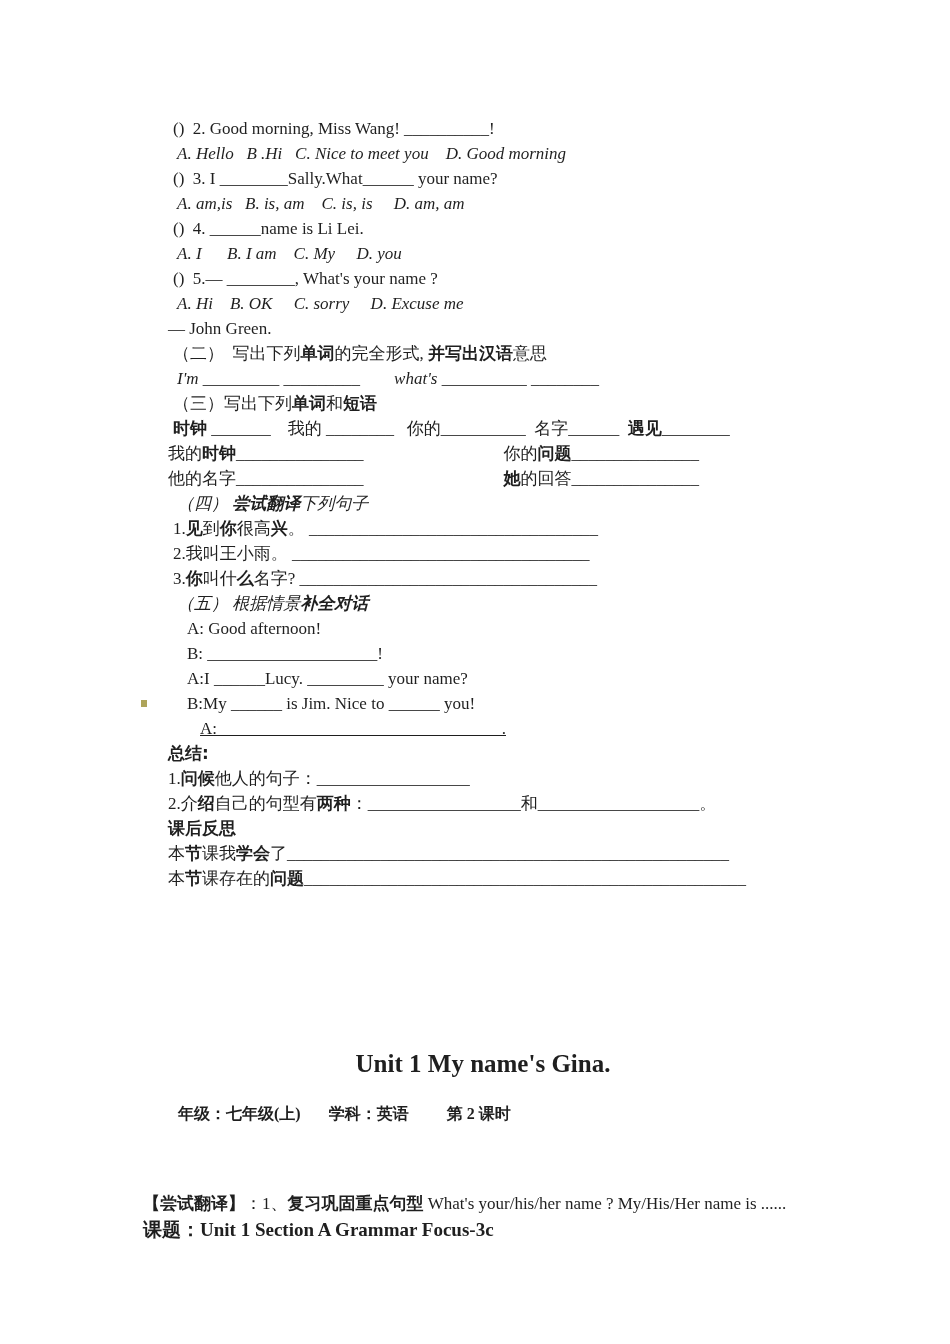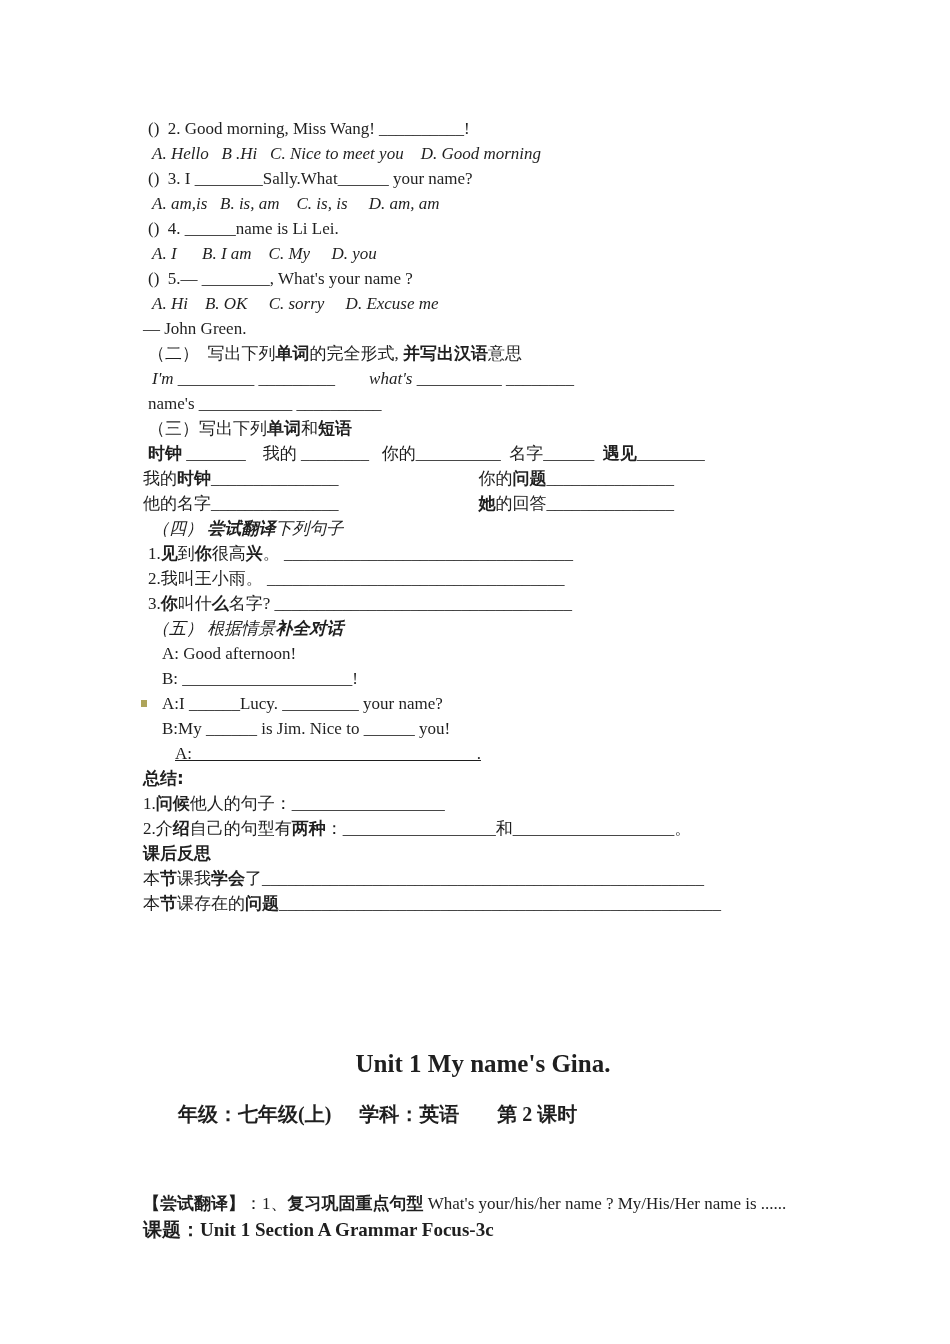--- a/index.html
+++ b/index.html
@@ -2,53 +2,52 @@
 <html><head>
 <meta charset="utf-8">
 <style>
   html,body{margin:0;padding:0;}
   body{
     width:950px;height:1344px;position:relative;overflow:hidden;
     background:#ffffff;color:#1f1f1f;
     font-family:"Liberation Serif","DejaVu Serif",serif;
   }
   .sheet{position:absolute;left:143px;top:116px;width:800px;}
-  .line{font-size:17px;line-height:25px;white-space:pre;}
+  .line{font-size:17px;line-height:25px;white-space:pre;margin-left:25px;}
   .ind1{padding-left:5px;}
   .ind2{padding-left:9px;font-style:italic;}
   .ind3{padding-left:19px;}
   .ind4{padding-left:32px;text-decoration:underline;}
   .b{font-weight:bold;font-family:"DejaVu Sans","Liberation Sans",sans-serif;}
   .sb{font-weight:bold;font-family:"Liberation Serif","DejaVu Serif",serif;}
   .gap{display:inline-block;height:1px;}
   .stray-mark{position:absolute;left:141px;top:700px;width:6px;height:7px;}
   .lesson-title{
     position:absolute;top:1049px;left:8px;width:950px;text-align:center;
     font-size:25px;font-weight:bold;line-height:30px;
   }
-  .grade-line{position:absolute;top:1100px;left:178px;font-size:20px;line-height:28px;white-space:pre;}
+  .grade-line{position:absolute;top:1100px;left:178px;font-size:16px;line-height:28px;white-space:pre;}
   .topic-line{position:absolute;top:1216px;left:143px;font-size:19px;line-height:27px;white-space:pre;}
   .objective-line{position:absolute;top:1191px;left:143px;font-size:17px;line-height:25px;white-space:pre;}
 </style>
 </head>
 <body style="background: rgb(255, 255, 255); color: rgb(31, 31, 31);">
 
 <div class="sheet" id="worksheet">
     <div class="line ind1"><span>()  2. Good morning, Miss Wang! __________!</span></div>
     <div class="line ind2"><span>A. Hello   B .Hi   C. Nice to meet you    D. Good morning</span></div>
     <div class="line ind1"><span>()  3. I ________Sally.What______ your name?</span></div>
     <div class="line ind2"><span>A. am,is   B. is, am    C. is, is     D. am, am</span></div>
     <div class="line ind1"><span>()  4. ______name is Li Lei.</span></div>
     <div class="line ind2"><span>A. I      B. I am    C. My     D. you</span></div>
     <div class="line ind1"><span>()  5.— ________, What's your name ?</span></div>
     <div class="line ind2"><span>A. Hi    B. OK     C. sorry     D. Excuse me</span></div>
     <div class="line ind0"><span>— John Green.</span></div>
     <div class="line ind1"><span>（二）  写出下列</span><span class="b">单词</span><span>的完全形式, </span><span class="b">并写出汉语</span><span>意思</span></div>
     <div class="line ind2"><span>I'm _________ _________</span><span class="gap" style="width: 34px;"></span><span>what's __________ ________</span></div>
-    <div class="line ind1"><span>name's ___________ __________</span></div>
     <div class="line ind1"><span>（三）写出下列</span><span class="b">单词</span><span>和</span><span class="b">短语</span></div>
     <div class="line ind1"><span class="b">时钟</span><span> _______    我的 ________   你的__________  名字______  </span><span class="b">遇见</span><span>________</span></div>
     <div class="line ind0"><span>我的</span><span class="b">时钟</span><span>_______________</span><span class="gap" style="width: 140px;"></span><span>你的</span><span class="b">问题</span><span>_______________</span></div>
     <div class="line ind0"><span>他的名字_______________</span><span class="gap" style="width: 140px;"></span><span class="b">她</span><span>的回答_______________</span></div>
     <div class="line ind2"><span>（四） </span><span class="b">尝试翻译</span><span>下列句子</span></div>
     <div class="line ind1"><span>1.</span><span class="b">见</span><span>到</span><span class="b">你</span><span>很高</span><span class="b">兴</span><span>。 </span><span>__________________________________</span></div>
     <div class="line ind1"><span>2.我叫王小雨。 ___________________________________</span></div>
     <div class="line ind1"><span>3.</span><span class="b">你</span><span>叫什</span><span class="b">么</span><span>名字? </span><span>___________________________________</span></div>
     <div class="line ind2"><span>（五） 根据情景</span><span class="b">补全对话</span></div>
     <div class="line ind3"><span>A: Good afternoon!</span></div>

